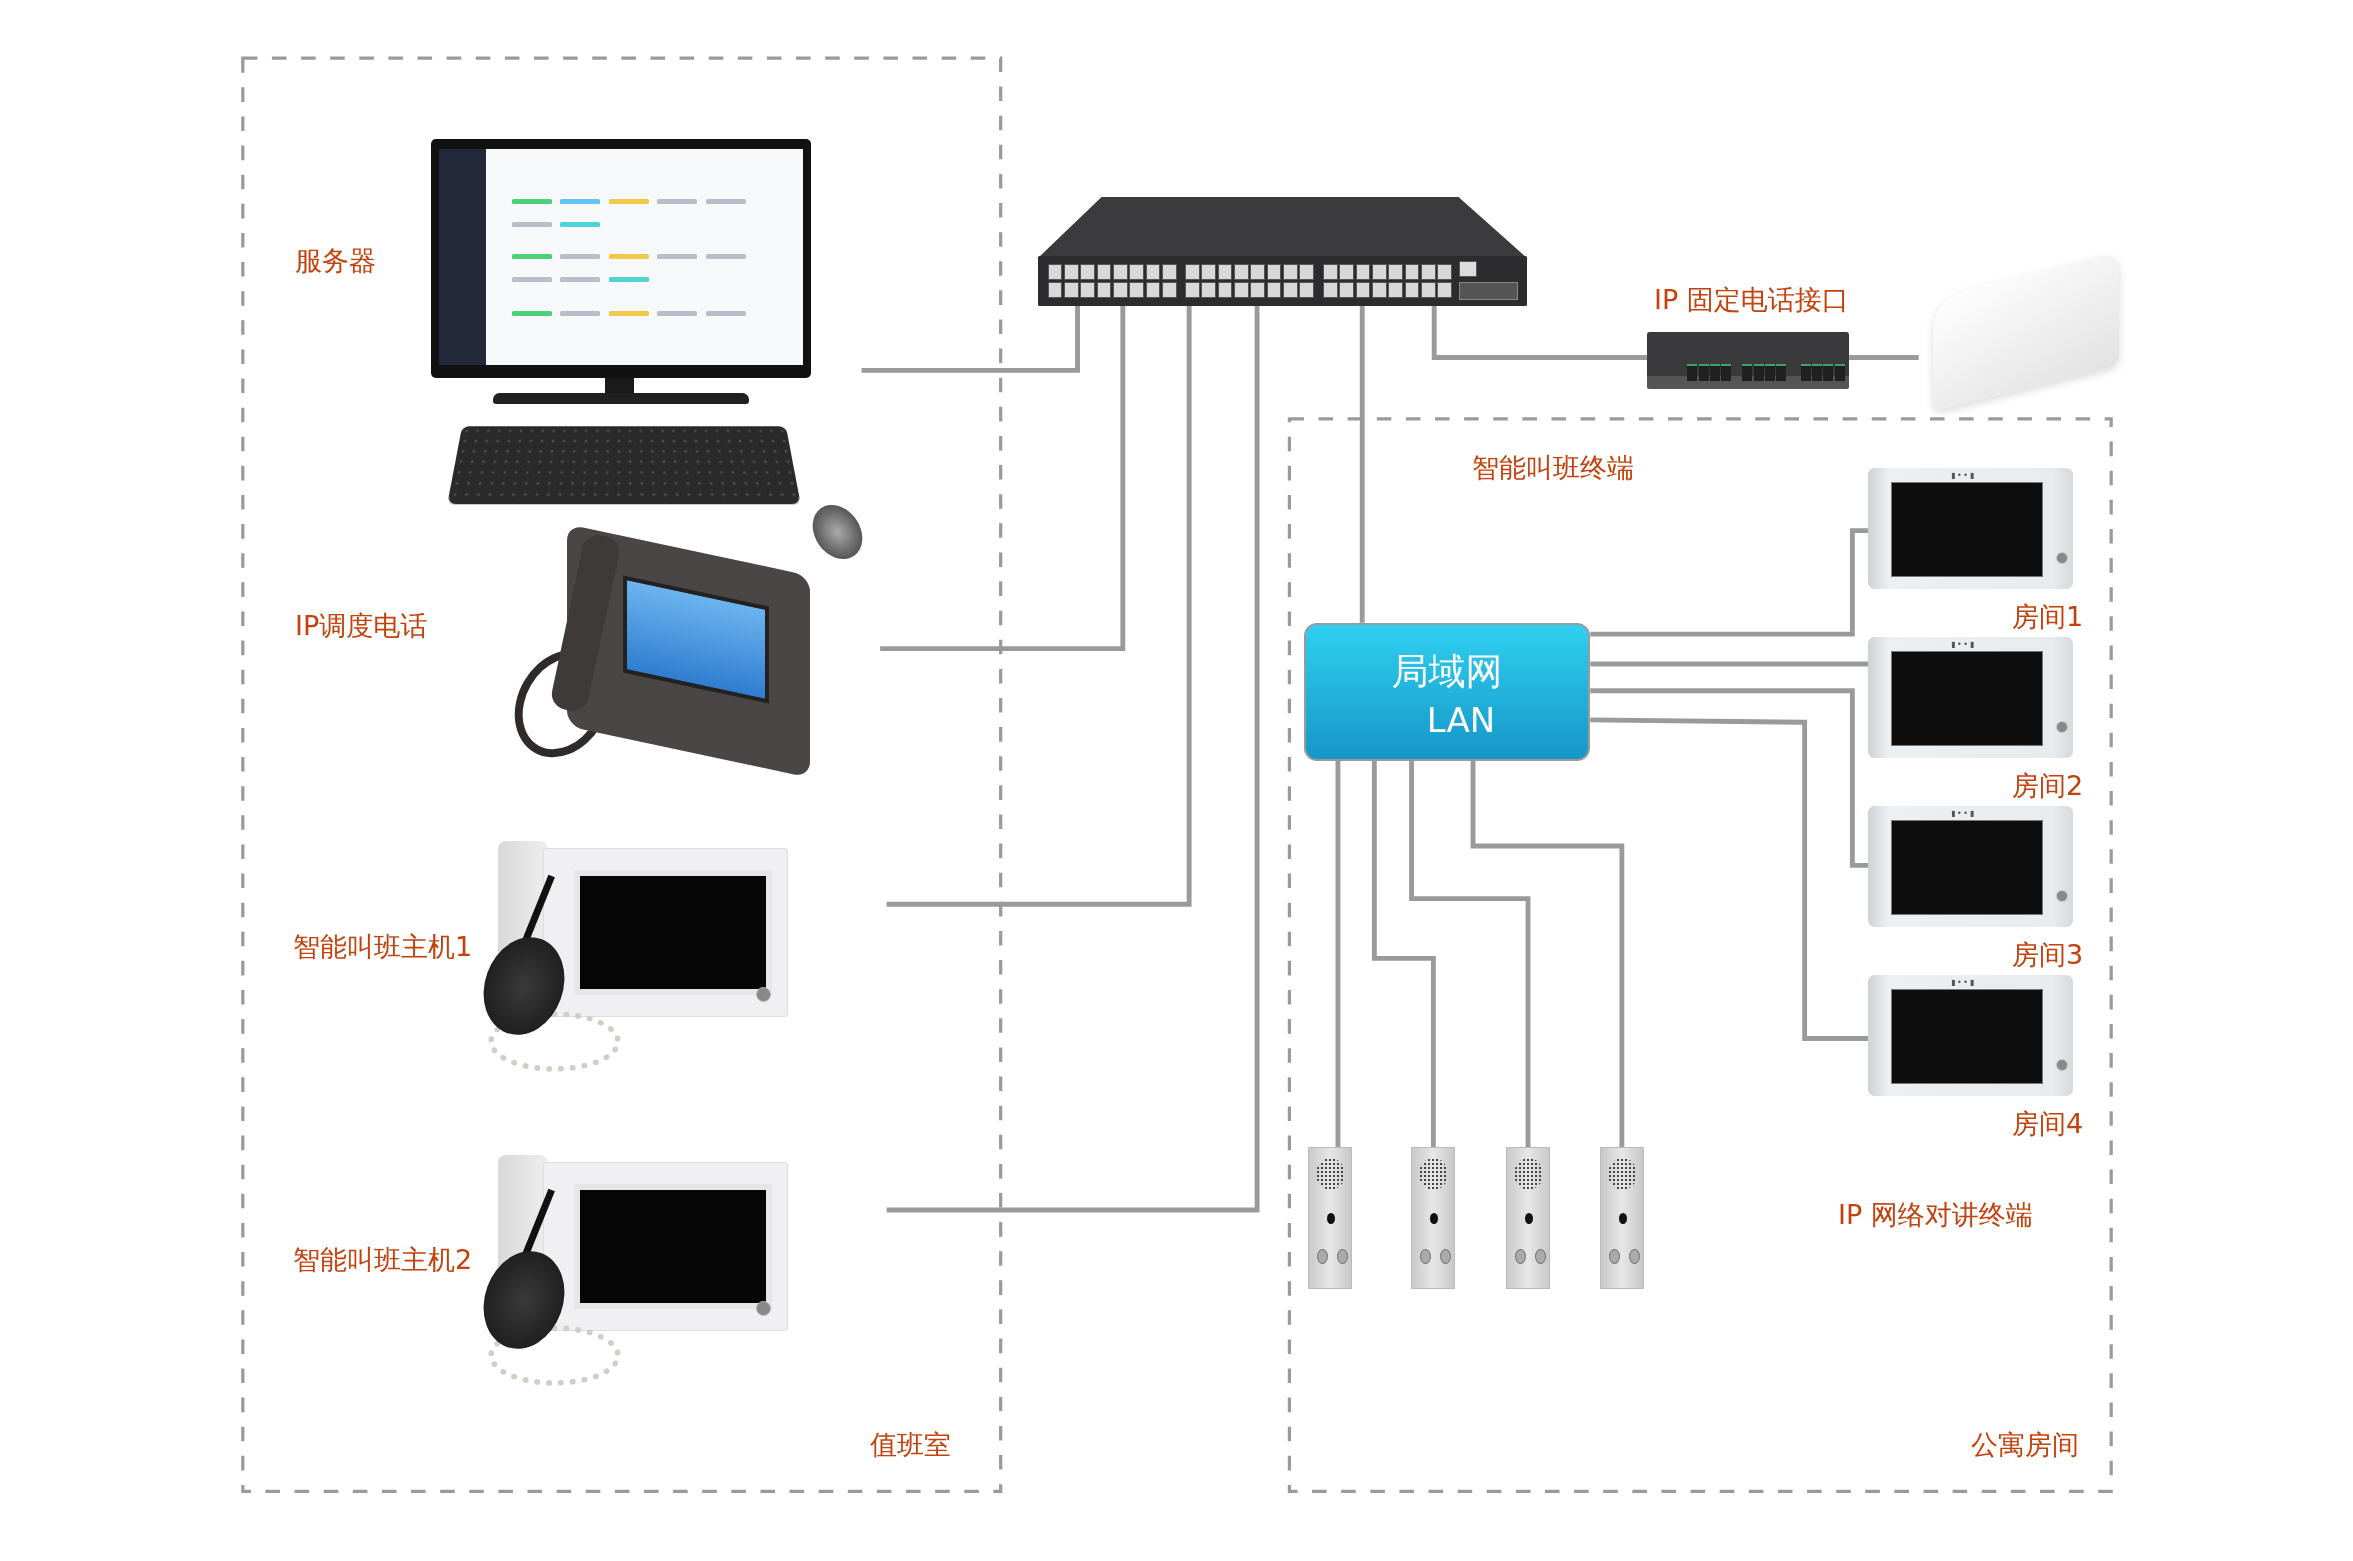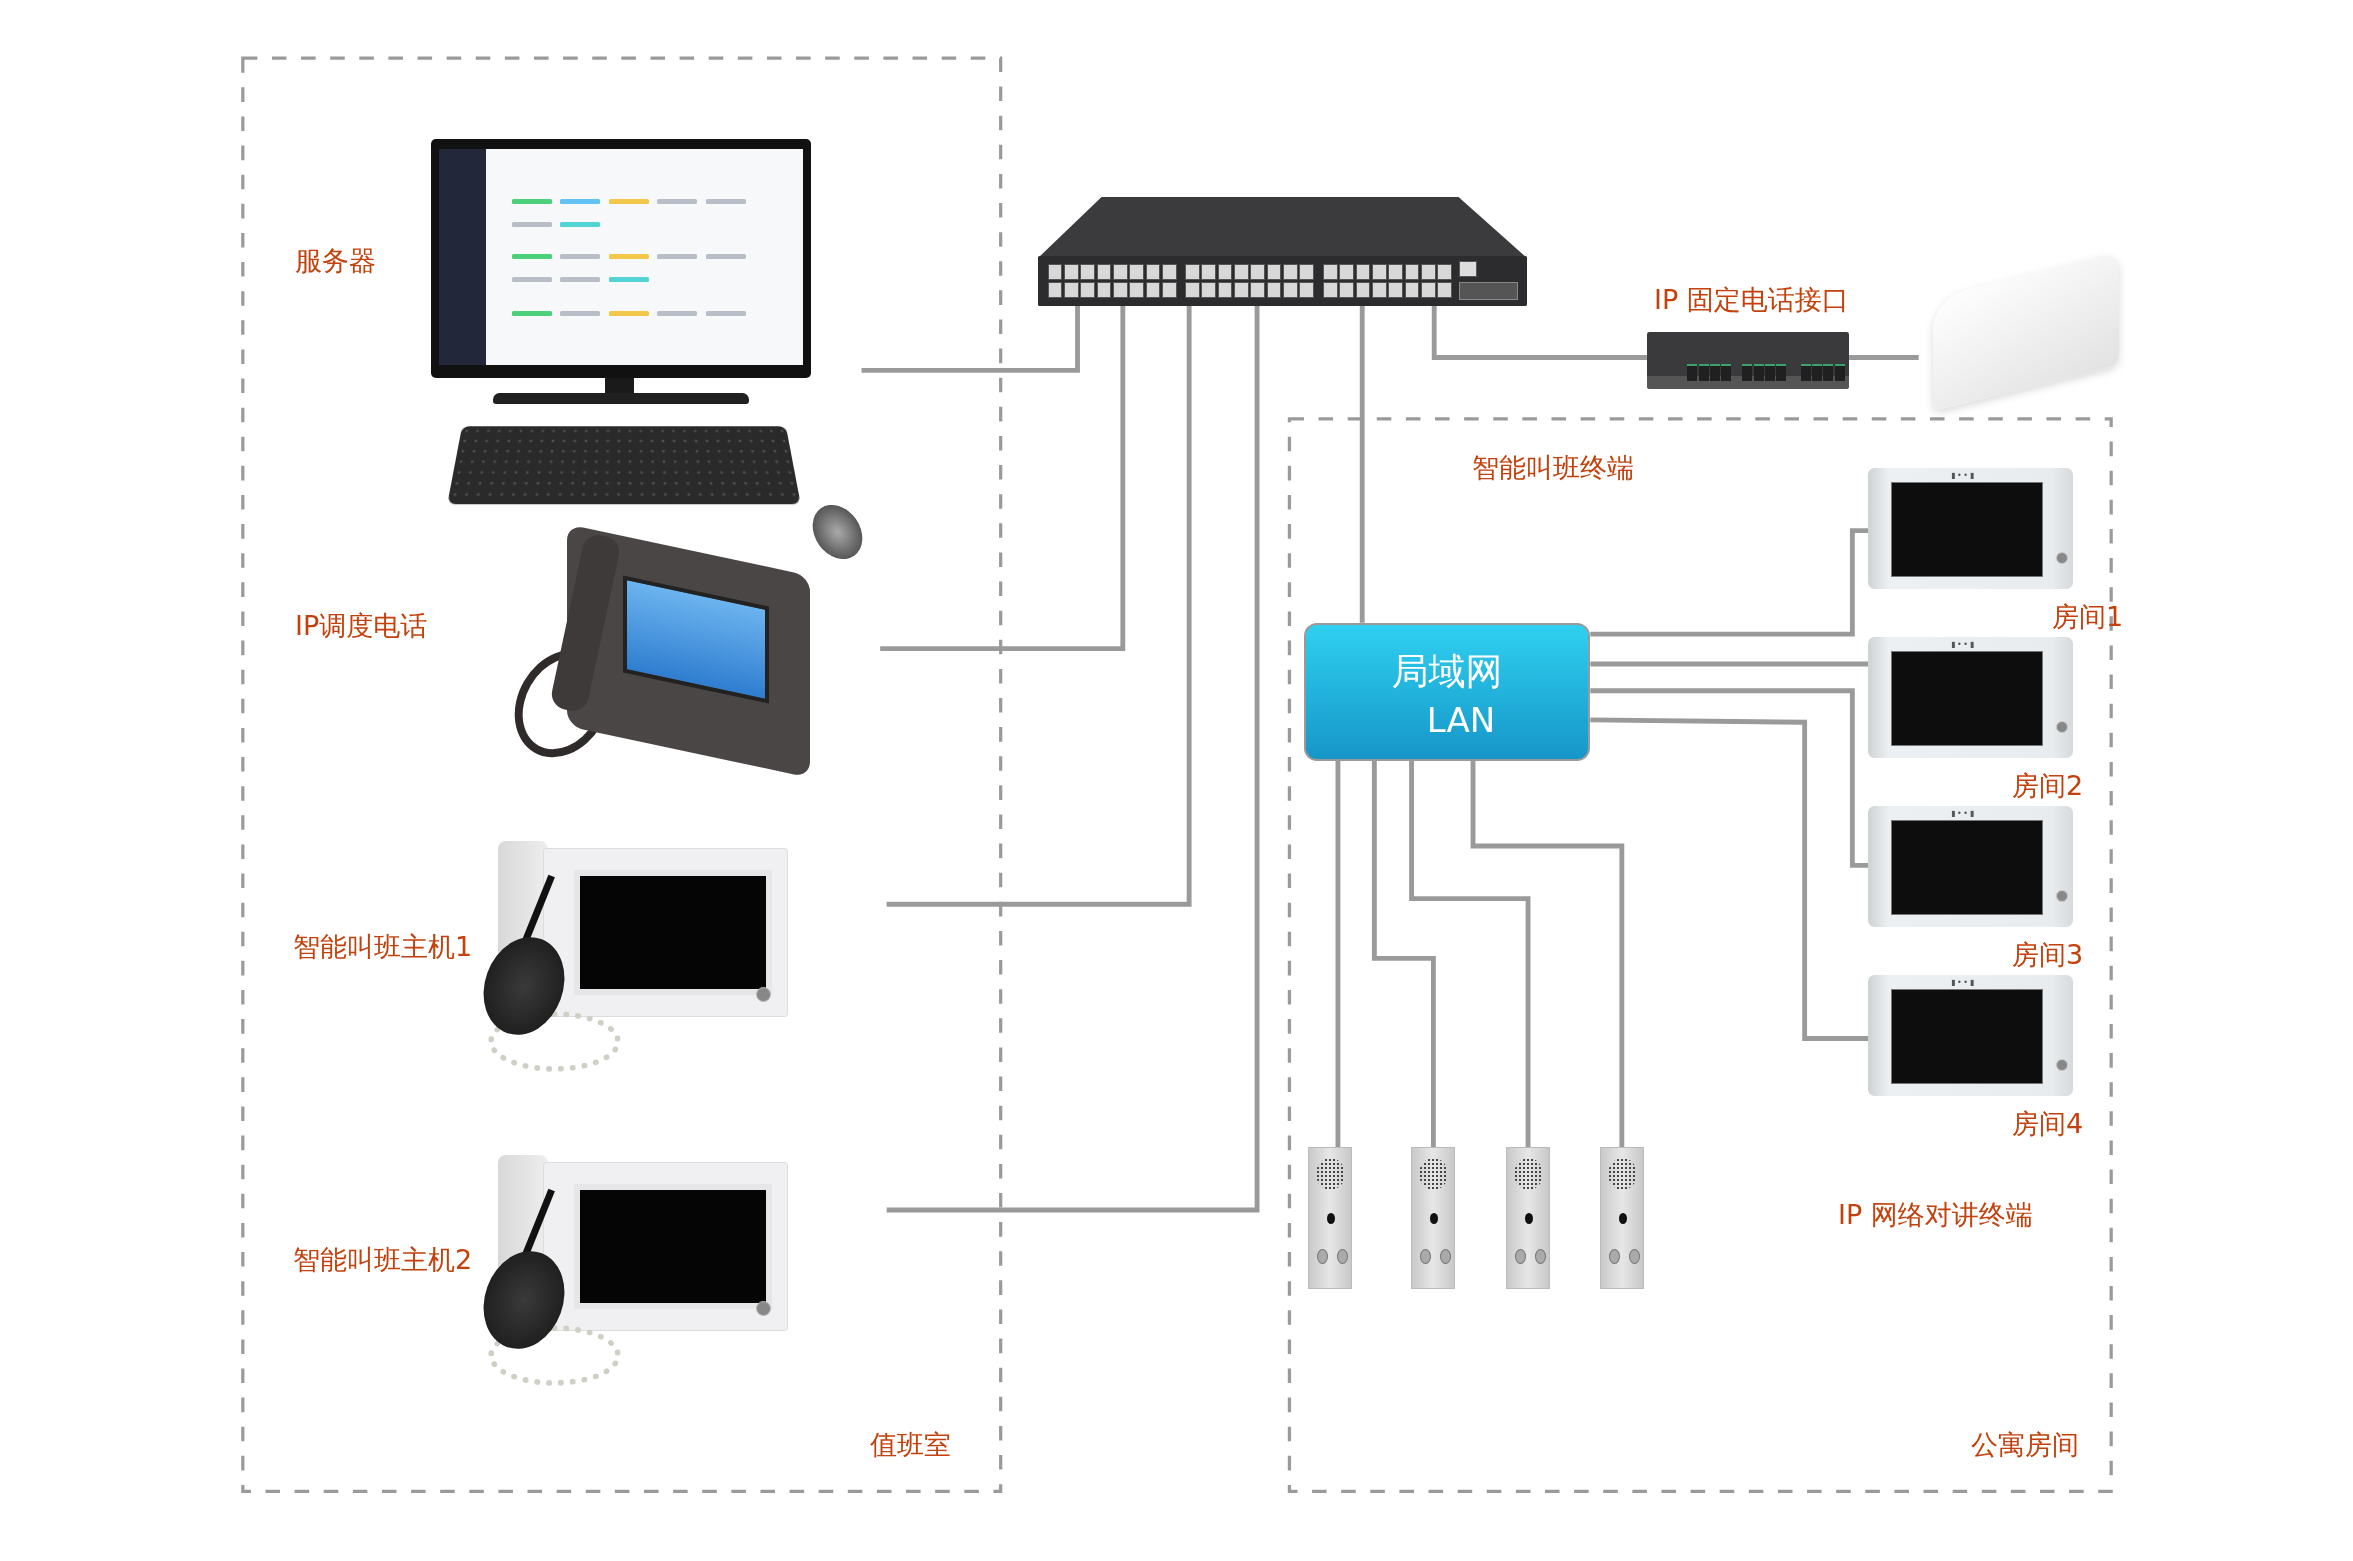--- a/index.html
+++ b/index.html
@@ -248,21 +248,21 @@
   <div class="t2">LAN</div>
 </div>
 
 <div class="label" style="left:1472px;top:450px;">智能叫班终端</div>
 
 <div class="term" style="top:468px;">
     <div class="dots">▮••▮</div>
     <div class="sc"></div>
     <div class="k"></div>
   </div>
-<div class="label" style="left:2012px;top:599px;margin-left:40px;">房间1</div>
+<div class="label" style="left:2012px;top:599px;">房间1</div>
 
 <div class="term" style="top:637px;">
     <div class="dots">▮••▮</div>
     <div class="sc"></div>
     <div class="k"></div>
   </div>
 <div class="label" style="left:2012px;top:768px;">房间2</div>
 
 <div class="term" style="top:806px;">
     <div class="dots">▮••▮</div>

